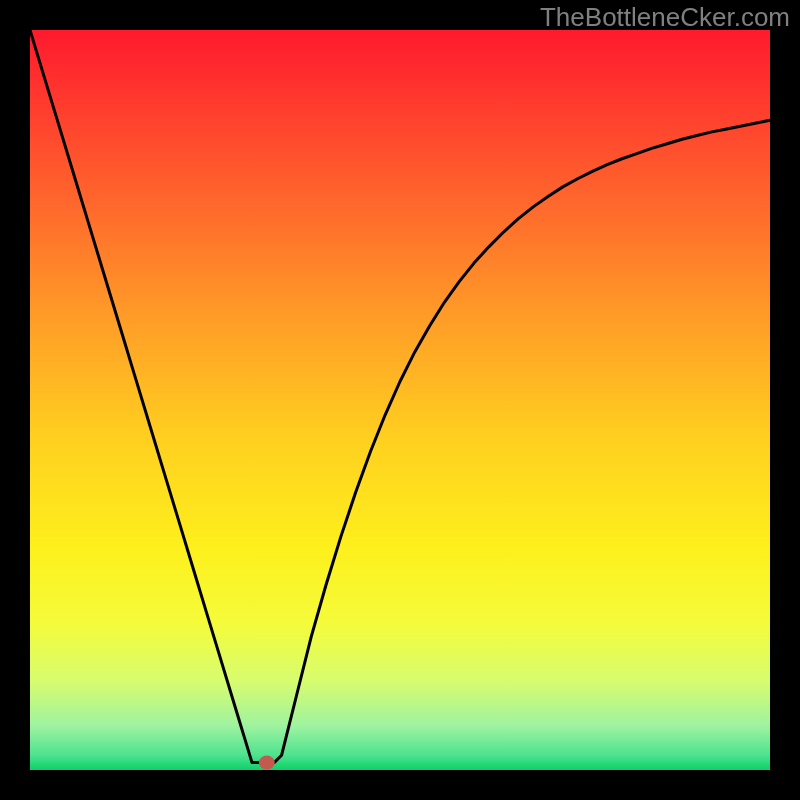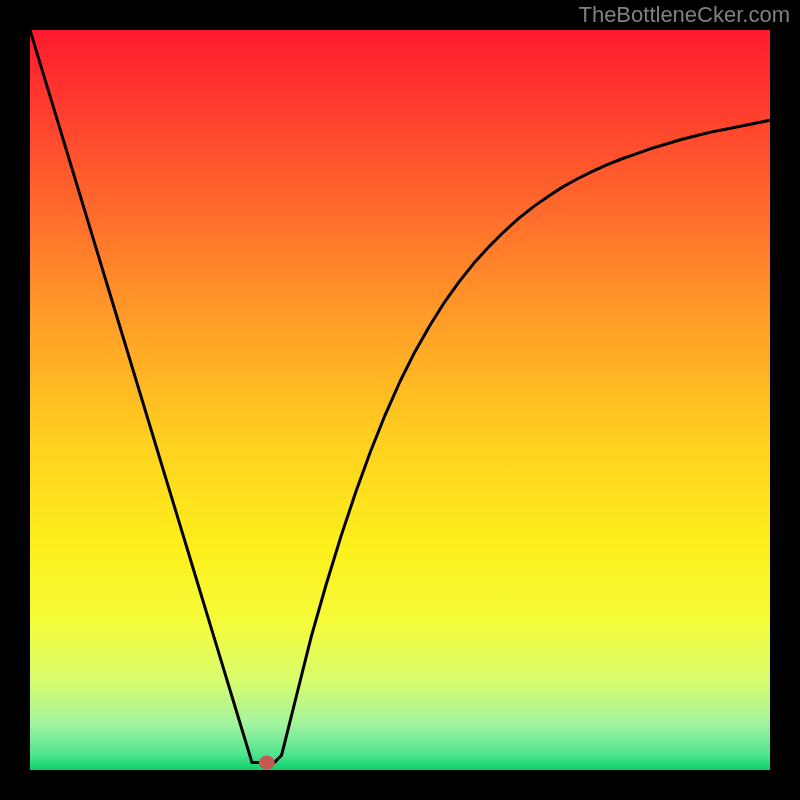--- a/index.html
+++ b/index.html
@@ -9,21 +9,21 @@
     height: 800px;
     position: relative;
     background: #000;
   }
   .watermark {
     position: absolute;
     top: 2px;
     right: 10px;
     color: #808080;
     font-family: Arial, Helvetica, sans-serif;
-    font-size: 22px;
+    font-size: 26px;
     font-weight: 400;
     z-index: 10;
   }
   .plot-area {
     position: absolute;
     left: 30px;
     top: 30px;
     width: 740px;
     height: 740px;
   }

